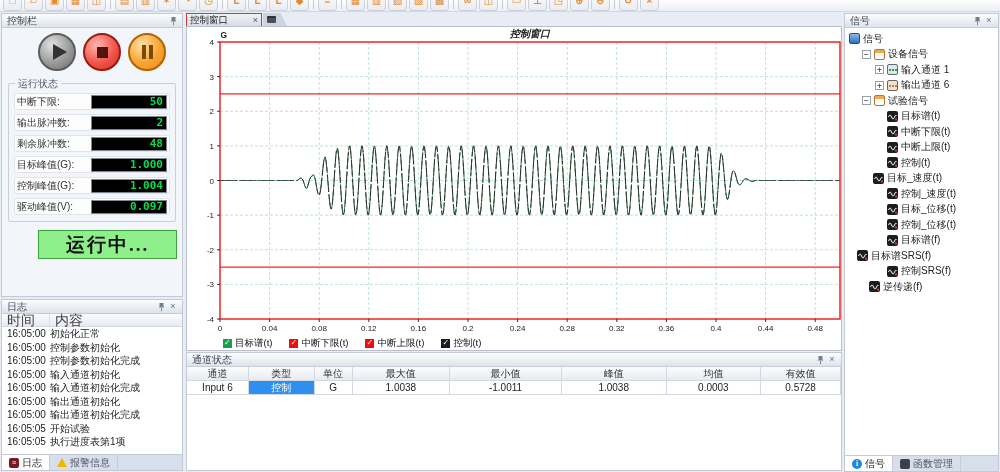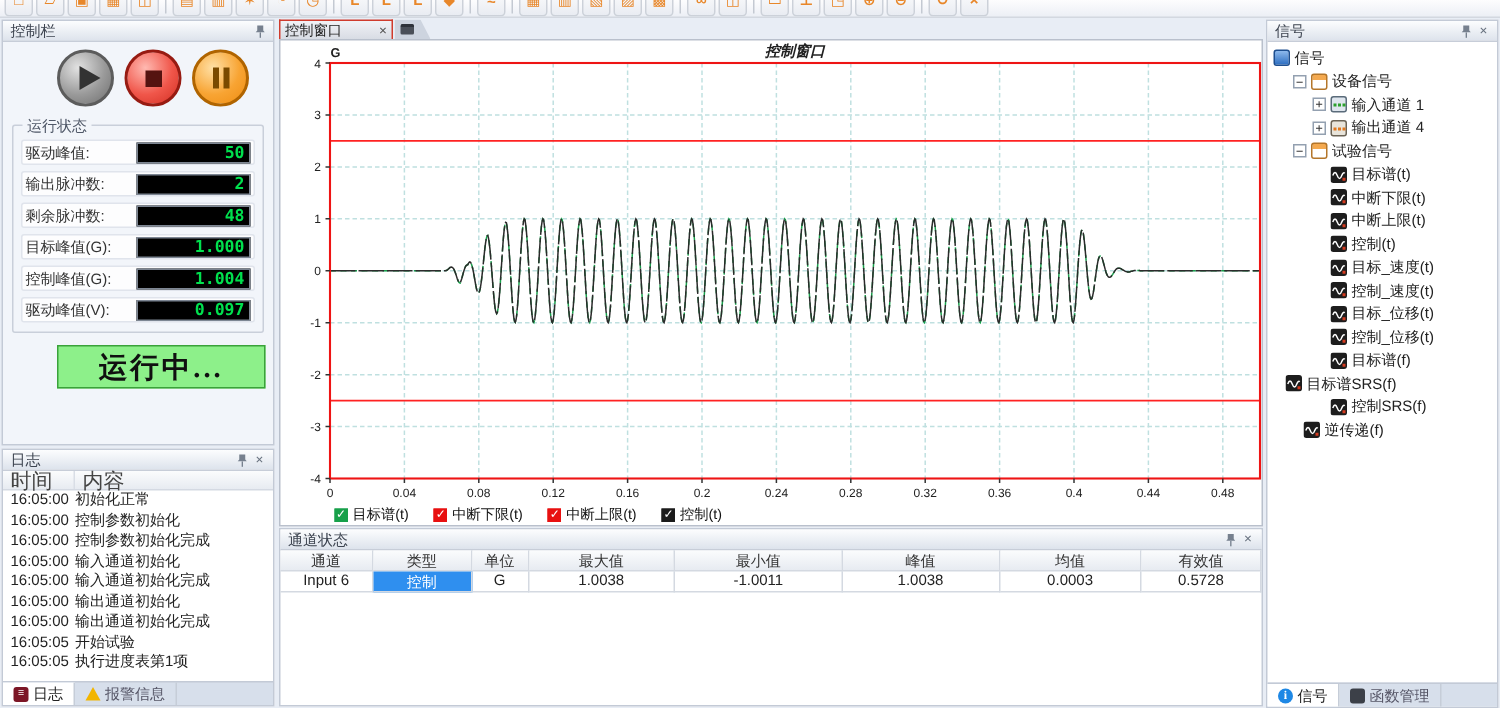--- a/index.html
+++ b/index.html
@@ -180,21 +180,21 @@
   </div>
   <div class="btn-row">
     <div class="cbtn b-play"></div>
     <div class="cbtn b-stop"></div>
     <div class="cbtn b-pause"></div>
   </div>
   <div class="grp">
     <span class="grp-cap">运行状态</span>
     <div id="fields">
         <div class="field">
-          <span class="flabel">驱动峰值:</span>
+          <span class="flabel">中断下限:</span>
           <div class="led">50</div>
         </div>
         <div class="field">
           <span class="flabel">输出脉冲数:</span>
           <div class="led">2</div>
         </div>
         <div class="field">
           <span class="flabel">剩余脉冲数:</span>
           <div class="led">48</div>
         </div>
@@ -445,21 +445,21 @@
         <span>设备信号</span>
       </div>
       <div class="trw" style="padding-left: 30px;">
         <div class="exp">+</div>
         <span class="ic ic-input"></span>
         <span>输入通道 1</span>
       </div>
       <div class="trw" style="padding-left: 30px;">
         <div class="exp">+</div>
         <span class="ic ic-output"></span>
-        <span>输出通道 4</span>
+        <span>输出通道 6</span>
       </div>
       <div class="trw" style="padding-left: 17px;">
         <div class="exp">−</div>
         <span class="ic ic-table"></span>
         <span>试验信号</span>
       </div>
       <div class="trw" style="padding-left: 30px;">
         <div class="noexp"></div>
         <span class="ic ic-wave">
           <svg width="11" height="11" viewBox="0 0 11 11">
@@ -496,21 +496,21 @@
         <div class="noexp"></div>
         <span class="ic ic-wave">
           <svg width="11" height="11" viewBox="0 0 11 11">
             <rect width="11" height="11" rx="2" fill="#1d1d1d"></rect>
             <path d="M1.5 6 q1.5 -4 3 0 q1.5 4 3 0 q1 -2.5 2 -1.5" stroke="#fff" fill="none" stroke-width="1"></path>
             <rect x="8" y="7.5" width="2" height="2" fill="#d43a1e"></rect>
           </svg>
         </span>
         <span>控制(t)</span>
       </div>
-      <div class="trw" style="padding-left: 30px;">
+      <div class="trw" style="padding-left: 16px;">
         <div class="noexp"></div>
         <span class="ic ic-wave">
           <svg width="11" height="11" viewBox="0 0 11 11">
             <rect width="11" height="11" rx="2" fill="#1d1d1d"></rect>
             <path d="M1.5 6 q1.5 -4 3 0 q1.5 4 3 0 q1 -2.5 2 -1.5" stroke="#fff" fill="none" stroke-width="1"></path>
             <rect x="8" y="7.5" width="2" height="2" fill="#d43a1e"></rect>
           </svg>
         </span>
         <span>目标_速度(t)</span>
       </div>

